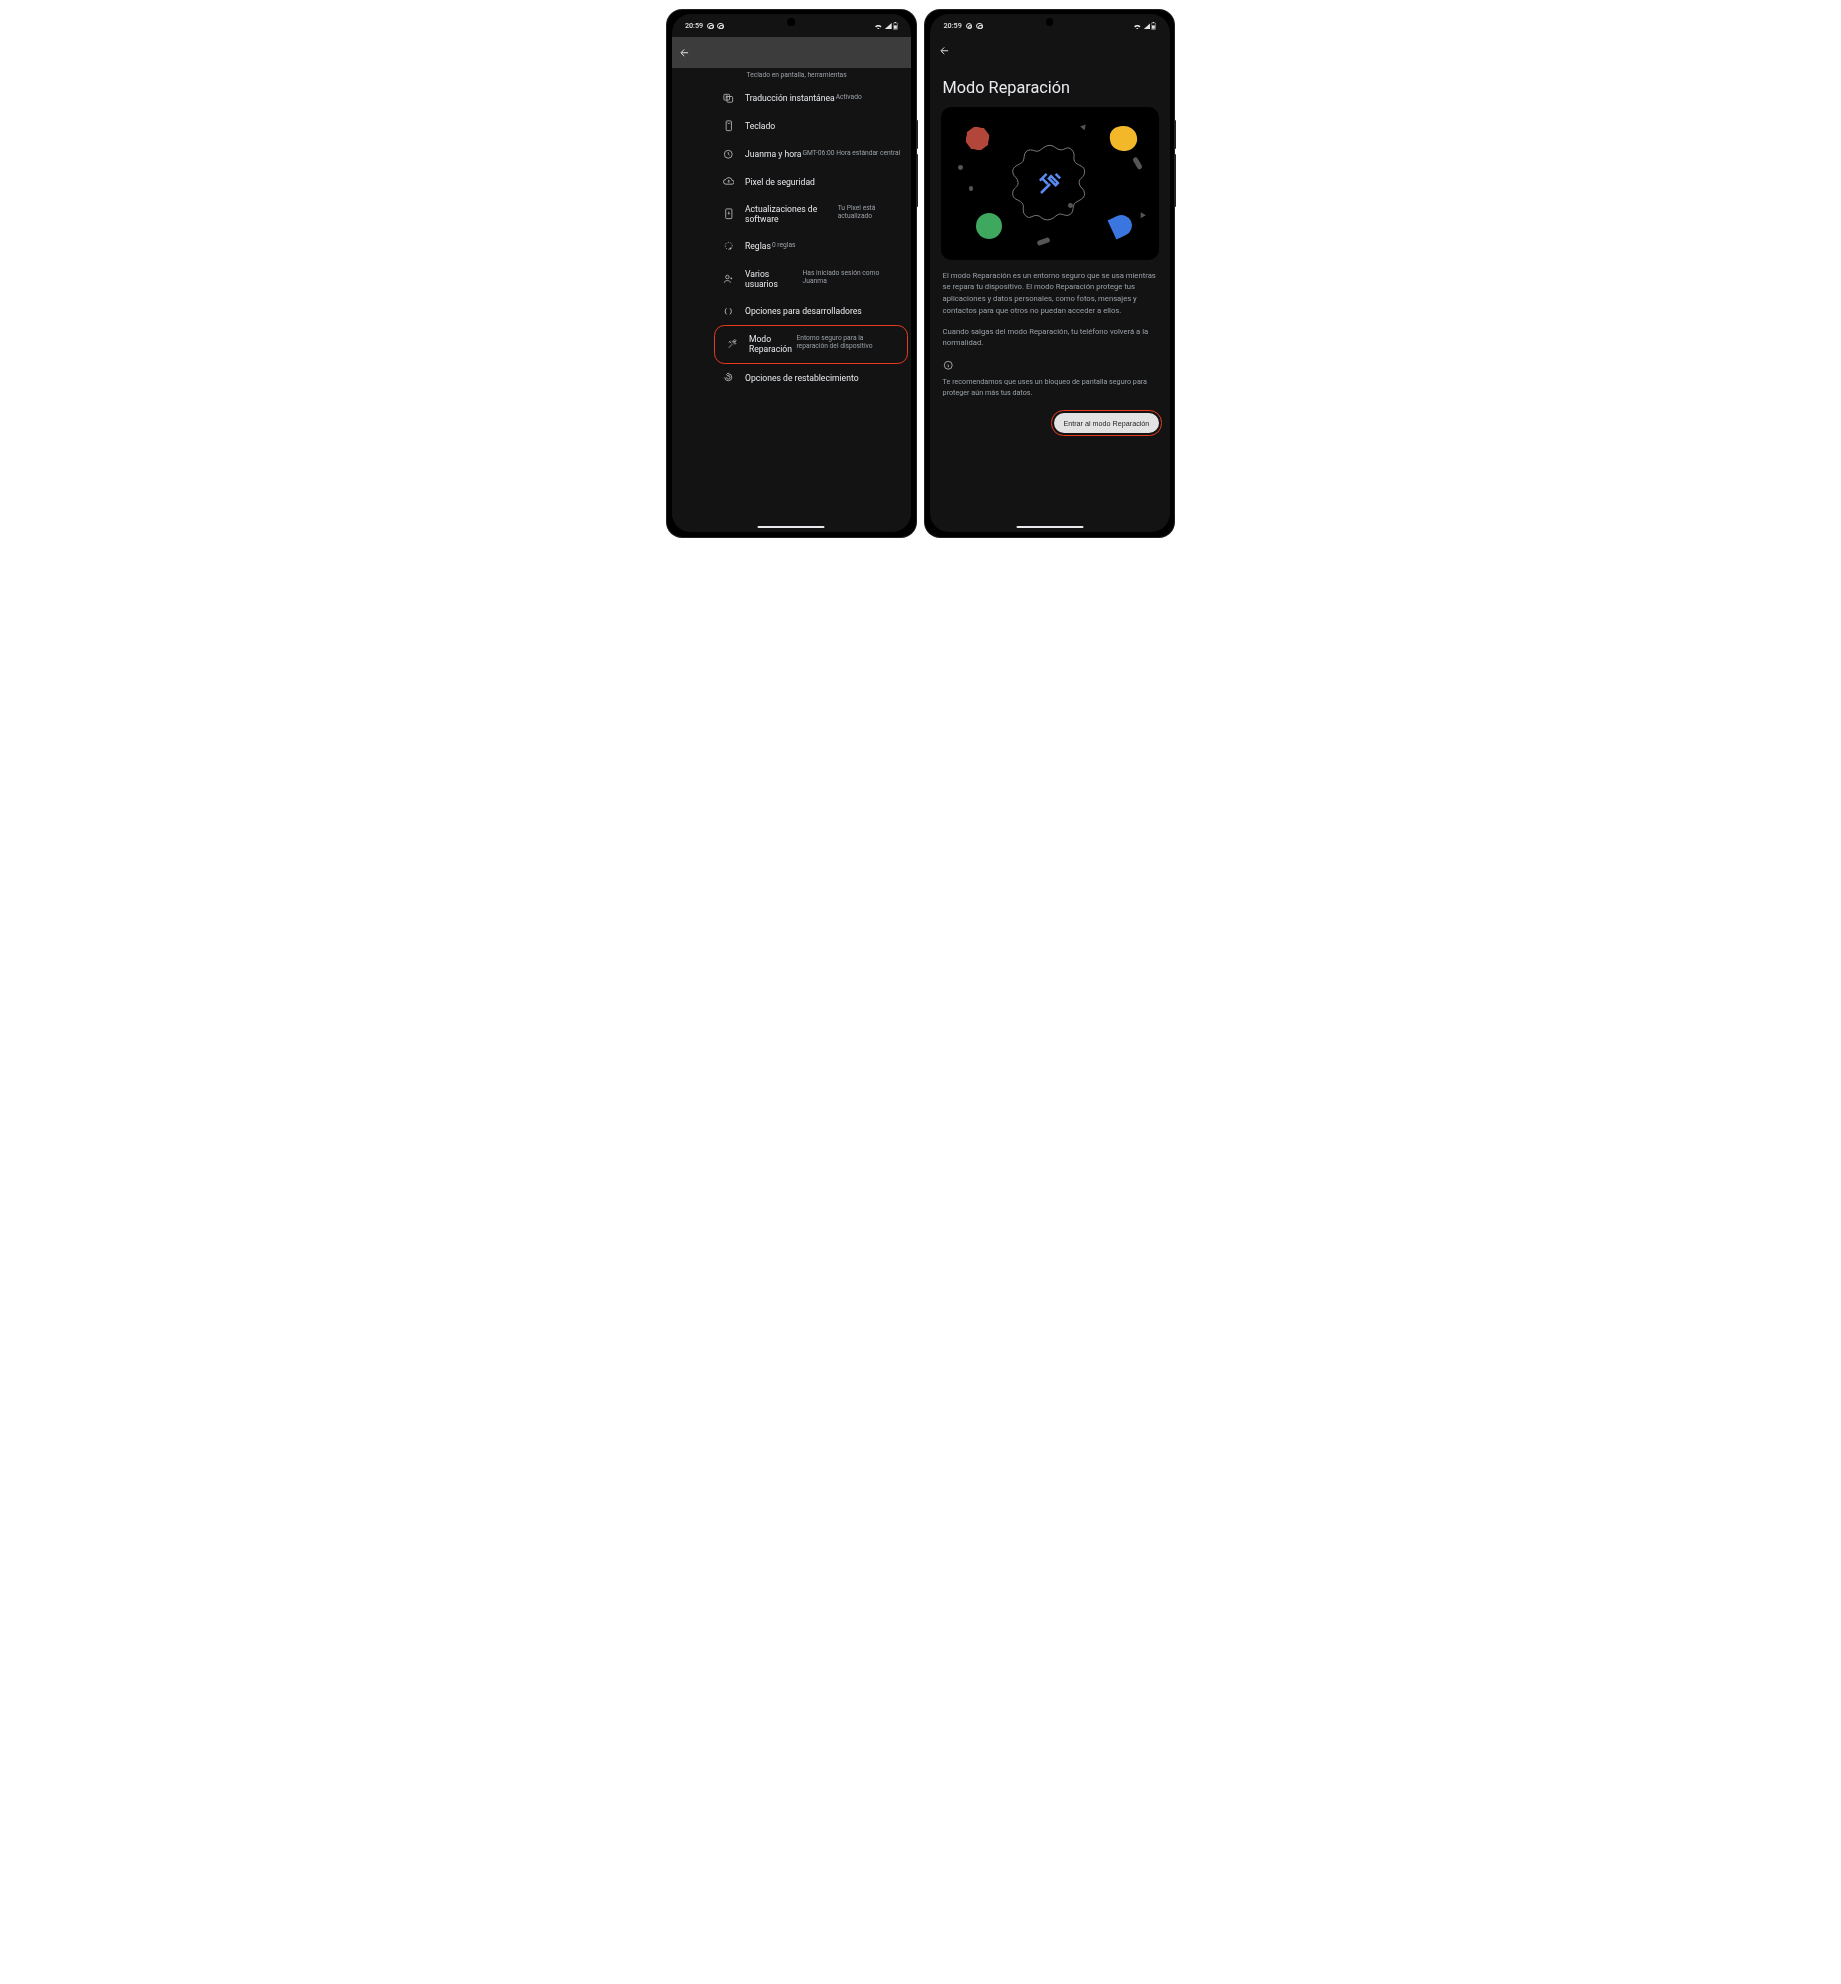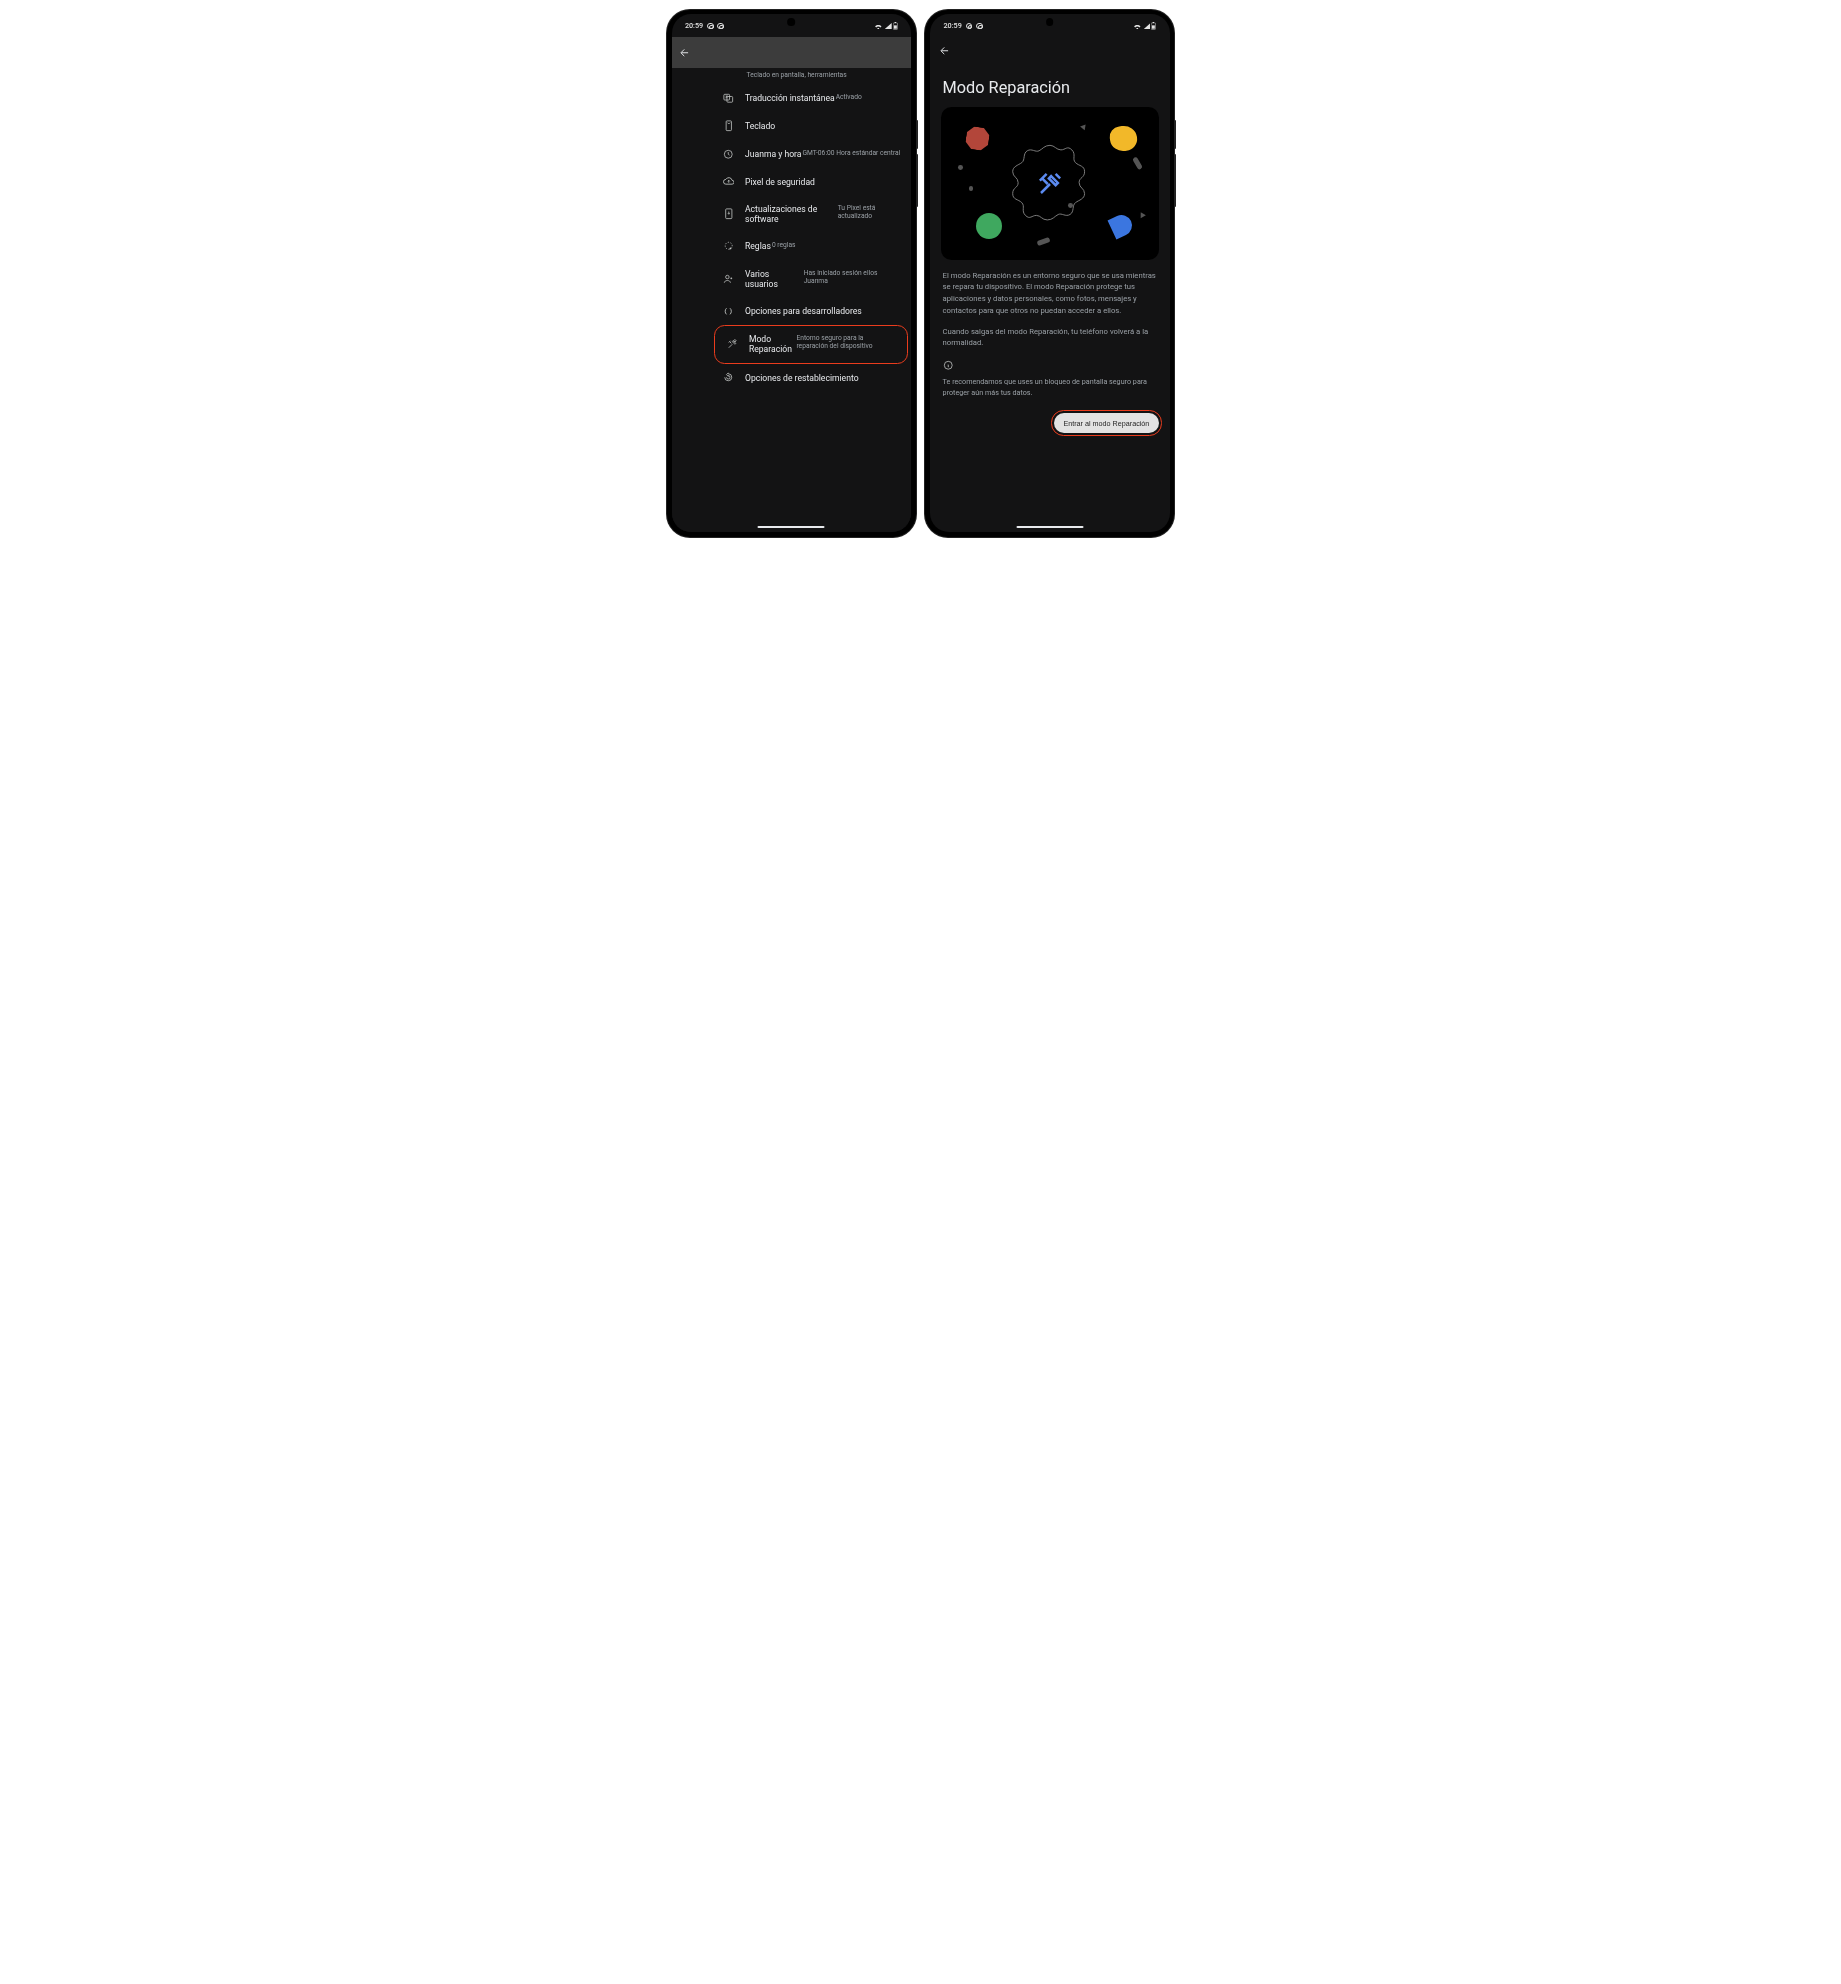--- a/index.html
+++ b/index.html
@@ -8,21 +8,21 @@
     font-family: -apple-system, Roboto, "Helvetica Neue", Arial, sans-serif;
     display: flex;
     gap: 9.6px;
     padding: 9.6px;
     justify-content: center;
   }
   .phone {
     width: 249px;
     height: 527px;
     background: #000;
-    border-radius: 23px;
+    border-radius: 15px;
     padding: 4.8px;
     position: relative;
     box-shadow: 0 0 0 1px #222;
   }
   .screen {
     width: 100%;
     height: 100%;
     background: #131314;
     border-radius: 19px;
     overflow: hidden;
@@ -360,21 +360,21 @@
       <div class="list-item">
         <span class="icon-slot">
           <svg width="10.5" height="9.6" viewBox="0 0 24 22" fill="none" stroke="#c4c7c5" stroke-width="1.8">
               <circle cx="10" cy="7" r="4"></circle>
               <path d="M3 20c0-3 3-5 7-5s7 2 7 5"></path>
               <path d="M17 10h4m-2-2v4"></path>
             </svg>
         </span>
         <div class="texts">
           <span class="primary">Varios usuarios</span>
-          <span class="secondary">Has iniciado sesión ellos Juanma</span>
+          <span class="secondary">Has iniciado sesión como Juanma</span>
         </div>
       </div>
 
       <div class="list-item">
         <span class="icon-slot">
           <svg width="10.5" height="8.6" viewBox="0 0 24 18" fill="none" stroke="#c4c7c5" stroke-width="2">
               <path d="M8 2c-2 2-3 4-3 7s1 5 3 7M16 2c2 2 3 4 3 7s-1 5-3 7"></path>
             </svg>
         </span>
         <div class="texts">

